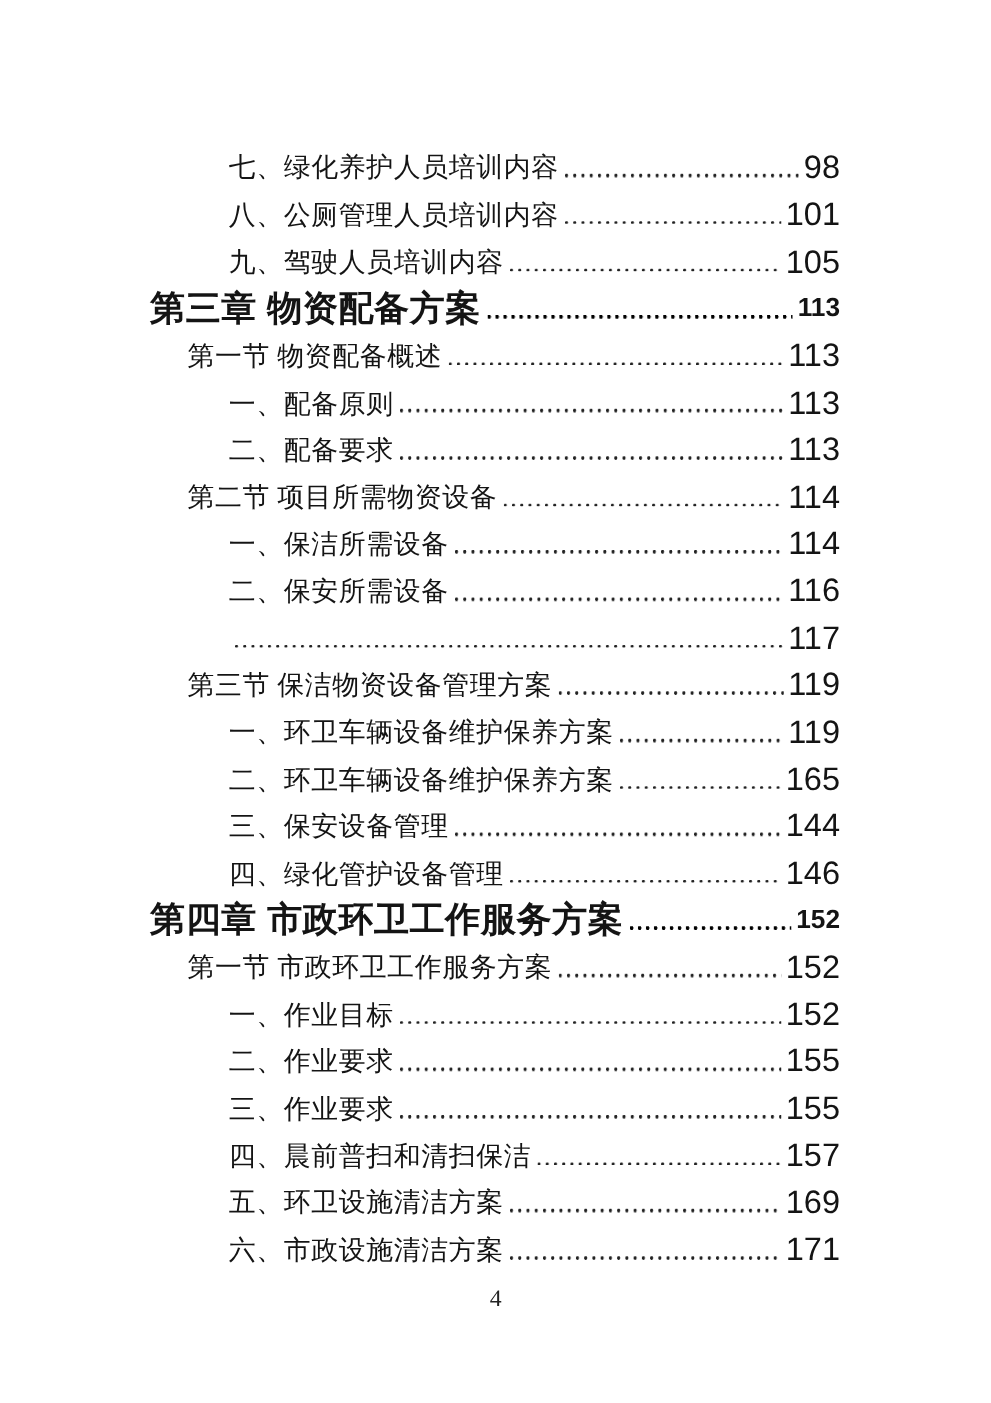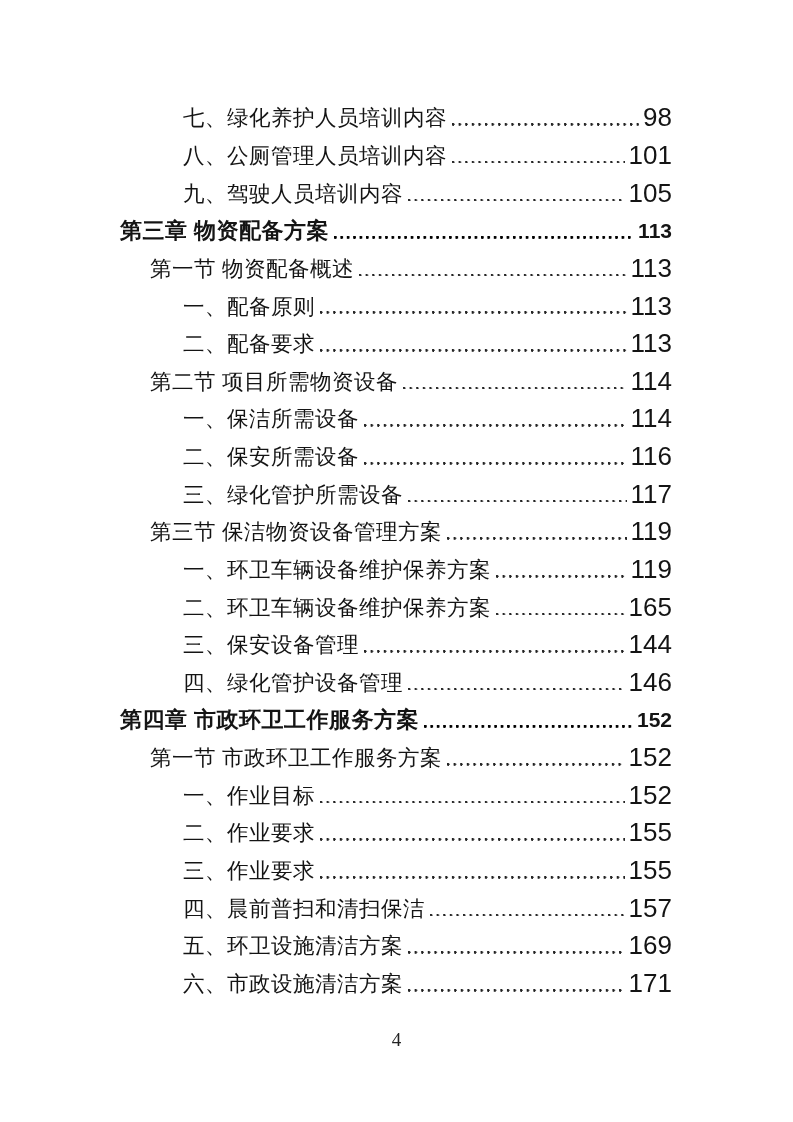--- a/index.html
+++ b/index.html
@@ -11,40 +11,40 @@
     position: relative;
     width: 793px;
     height: 1122px;
     background: #ffffff;
     overflow: hidden;
     color: #141414;
     font-family: "Liberation Serif", serif;
   }
   .toc {
     position: absolute;
-    top: 99px;
+    top: 115px;
     left: 120px;
     width: 552px;
   }
   .toc-row {
     display: flex;
     align-items: center;
     height: 37.65px;
   }
   .row-l2 { padding-left: 30px; }
   .row-l3 { padding-left: 63px; }
   .toc-label {
     white-space: nowrap;
     font-size: 21.5px;
     letter-spacing: 0.5px;
   }
   .row-l1 .toc-label {
     font-weight: 700;
     font-family: "Liberation Sans", sans-serif;
-    font-size: 22px;
+    font-size: 28px;
   }
   .toc-page {
     font-family: "Liberation Sans", sans-serif;
     font-size: 26px;
     margin-left: 3px;
     white-space: nowrap;
   }
   .row-l1 .toc-page {
     font-weight: 700;
     font-size: 21px;
@@ -124,21 +124,20 @@
         <span class="toc-label">一、保洁所需设备</span>
         <span class="leader"></span>
         <span class="toc-page">114</span>
       </div>
       <div class="toc-row row-l3">
         <span class="toc-label">二、保安所需设备</span>
         <span class="leader"></span>
         <span class="toc-page">116</span>
       </div>
       <div class="toc-row row-l3">
-        <span class="toc-label">三、绿化管护所需设备</span>
         <span class="leader"></span>
         <span class="toc-page">117</span>
       </div>
       <div class="toc-row row-l2">
         <span class="toc-label">第三节 保洁物资设备管理方案</span>
         <span class="leader"></span>
         <span class="toc-page">119</span>
       </div>
       <div class="toc-row row-l3">
         <span class="toc-label">一、环卫车辆设备维护保养方案</span>

